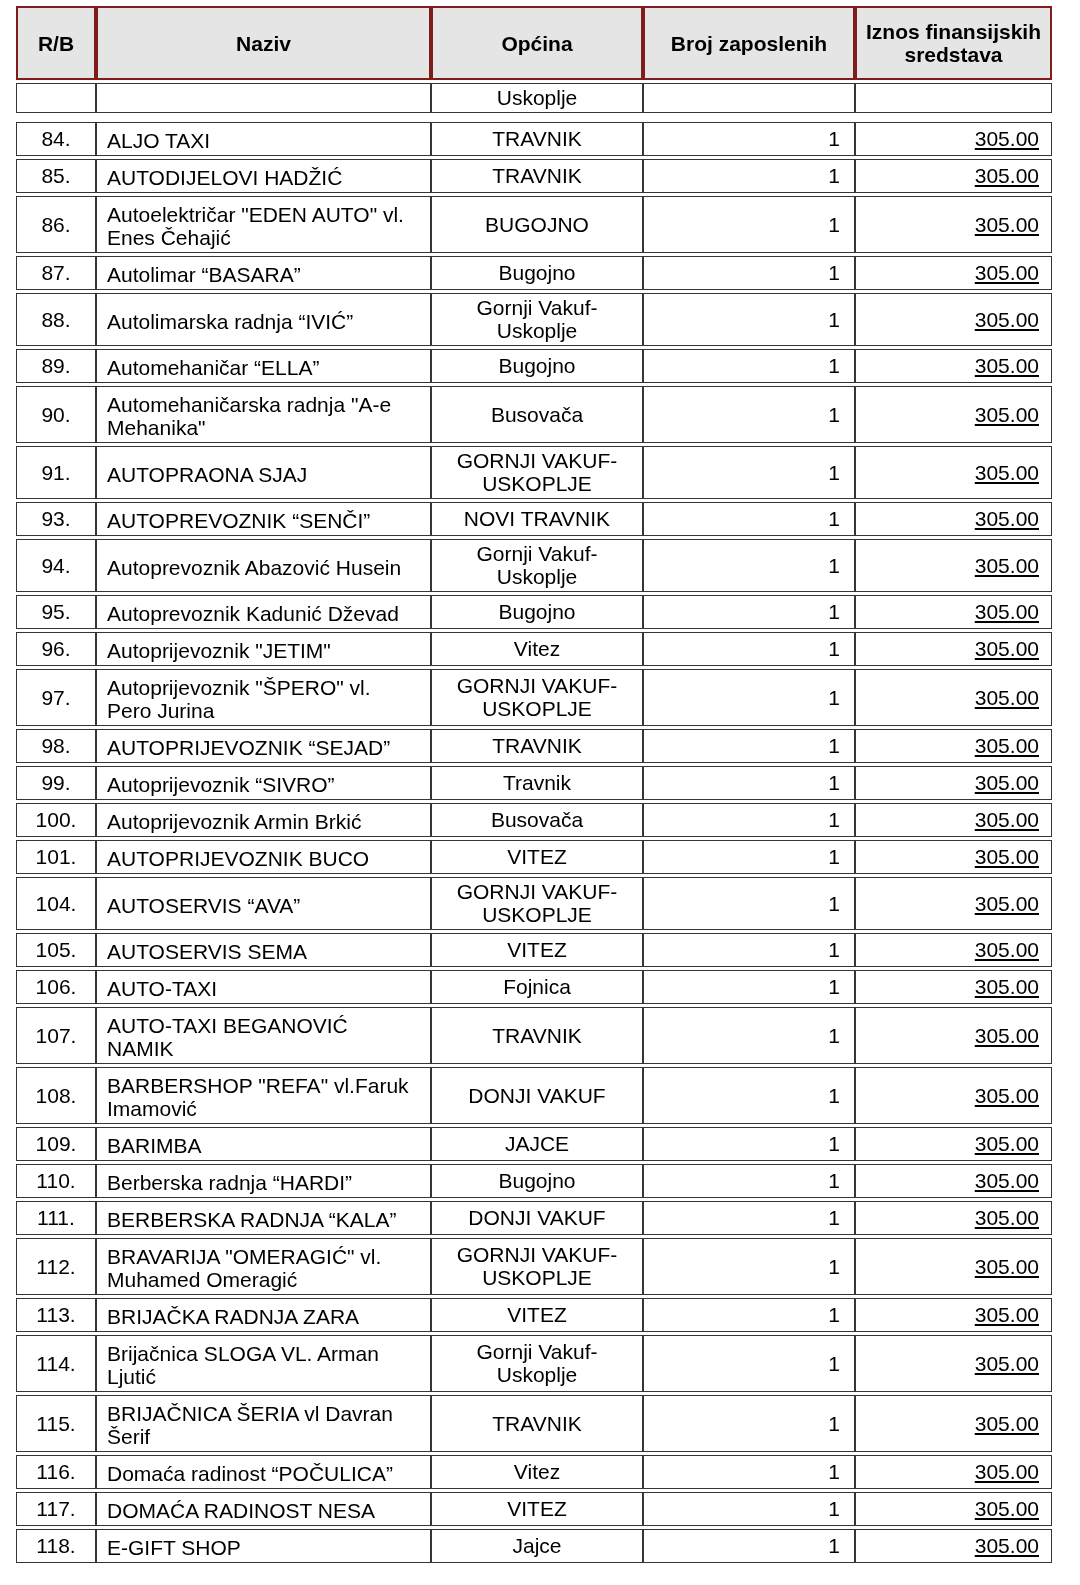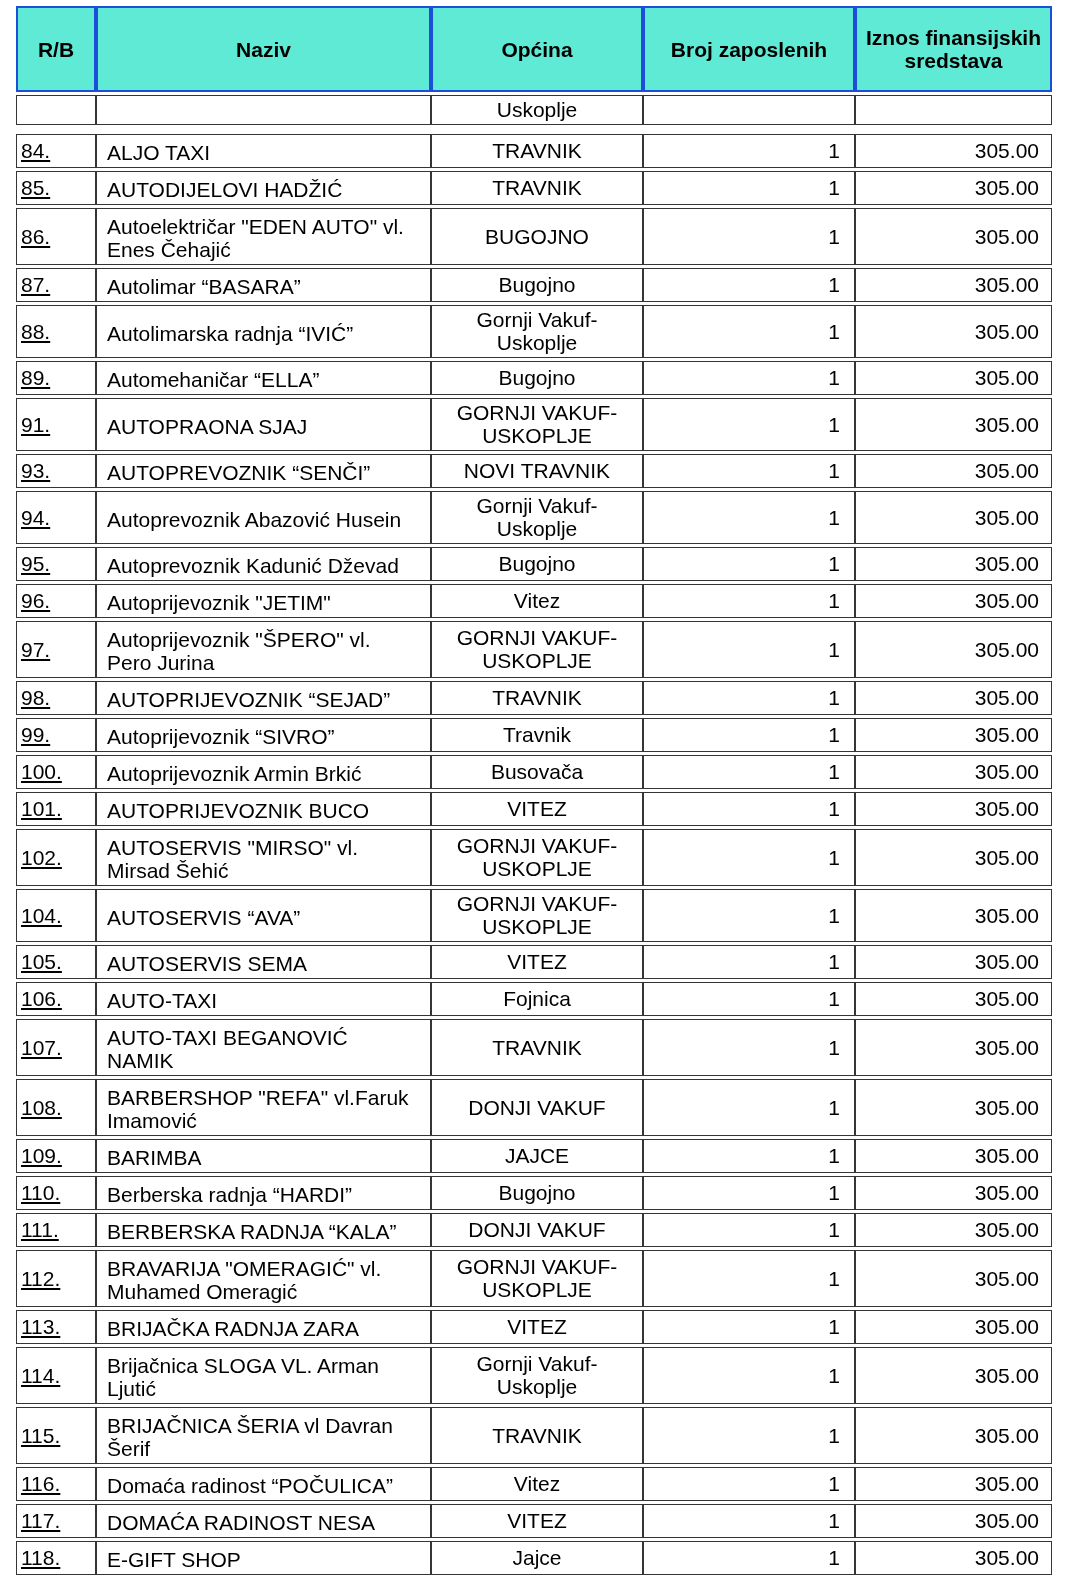--- a/index.html
+++ b/index.html
@@ -22,35 +22,35 @@
     margin: 3px 0 0 16px;
   }
   th, td {
     vertical-align: middle;
     font-size: 21px;
     line-height: 23px;
     overflow: hidden;
     word-wrap: break-word;
   }
   th {
-    background: #5eead4;
-    border: 2px solid #1d4ed8;
+    background: #e5e5e5;
+    border: 2px solid #7f1d1d;
     font-weight: bold;
     text-align: center;
-    padding: 18px 4px;
+    padding: 12px 4px;
   }
   td {
     border: 1px solid #353535;
     background: #ffffff;
   }
-  td.c-rb    { padding: 2px 4px 3px; text-decoration: underline; }
+  td.c-rb    { text-align: center; padding: 2px 4px 3px; }
   td.c-naziv { text-align: left;   padding: 6px 16px 3px 10px; }
   td.c-opcina{ text-align: center; padding: 2px 20px 3px; }
   td.c-broj  { text-align: right;  padding: 2px 14px 3px 4px; }
-  td.c-iznos { text-align: right;  padding: 2px 12px 3px 4px; }
+  td.c-iznos { text-align: right;  padding: 2px 12px 3px 4px; text-decoration: underline; }
   tr.page-gap td {
     border: none;
     background: transparent;
     height: 3px;
     padding: 0;
     font-size: 0;
     line-height: 0;
   }
 </style>
 </head>
@@ -122,20 +122,27 @@
     <td class="c-iznos">305.00</td>
   </tr>
       <tr>
     <td class="c-rb">89.</td>
     <td class="c-naziv">Automehaničar “ELLA”</td>
     <td class="c-opcina">Bugojno</td>
     <td class="c-broj">1</td>
     <td class="c-iznos">305.00</td>
   </tr>
       <tr>
+    <td class="c-rb">90.</td>
+    <td class="c-naziv">Automehaničarska radnja "A-e Mehanika"</td>
+    <td class="c-opcina">Busovača</td>
+    <td class="c-broj">1</td>
+    <td class="c-iznos">305.00</td>
+  </tr>
+      <tr>
     <td class="c-rb">91.</td>
     <td class="c-naziv">AUTOPRAONA SJAJ</td>
     <td class="c-opcina">GORNJI VAKUF-USKOPLJE</td>
     <td class="c-broj">1</td>
     <td class="c-iznos">305.00</td>
   </tr>
       <tr>
     <td class="c-rb">93.</td>
     <td class="c-naziv">AUTOPREVOZNIK “SENČI”</td>
     <td class="c-opcina">NOVI TRAVNIK</td>
@@ -188,27 +195,20 @@
     <td class="c-rb">100.</td>
     <td class="c-naziv">Autoprijevoznik Armin Brkić</td>
     <td class="c-opcina">Busovača</td>
     <td class="c-broj">1</td>
     <td class="c-iznos">305.00</td>
   </tr>
       <tr>
     <td class="c-rb">101.</td>
     <td class="c-naziv">AUTOPRIJEVOZNIK BUCO</td>
     <td class="c-opcina">VITEZ</td>
-    <td class="c-broj">1</td>
-    <td class="c-iznos">305.00</td>
-  </tr>
-      <tr>
-    <td class="c-rb">102.</td>
-    <td class="c-naziv">AUTOSERVIS "MIRSO" vl. Mirsad Šehić</td>
-    <td class="c-opcina">GORNJI VAKUF-USKOPLJE</td>
     <td class="c-broj">1</td>
     <td class="c-iznos">305.00</td>
   </tr>
       <tr>
     <td class="c-rb">104.</td>
     <td class="c-naziv">AUTOSERVIS “AVA”</td>
     <td class="c-opcina">GORNJI VAKUF-USKOPLJE</td>
     <td class="c-broj">1</td>
     <td class="c-iznos">305.00</td>
   </tr>

